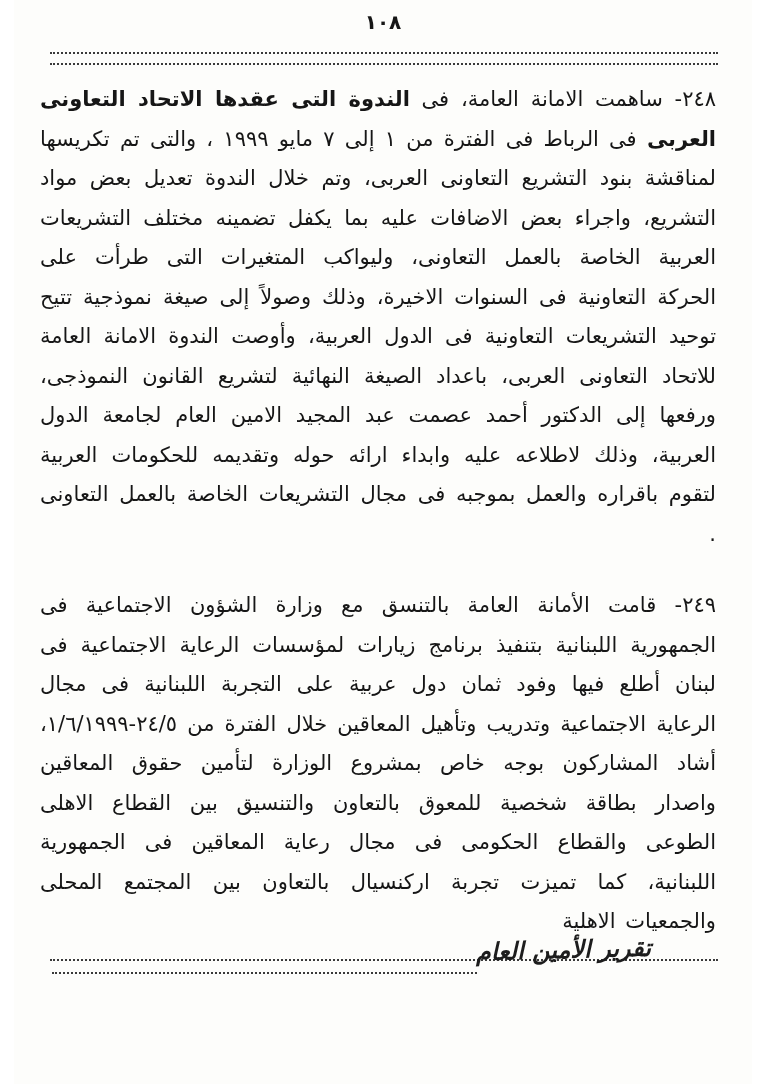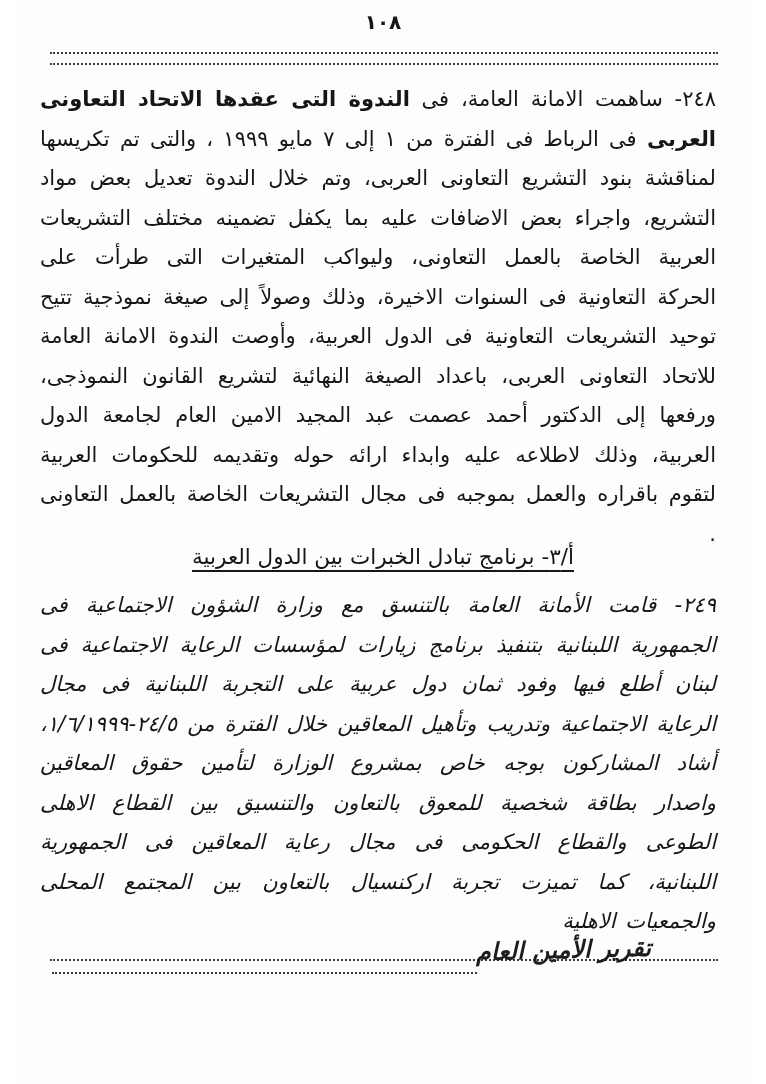--- a/index.html
+++ b/index.html
@@ -32,21 +32,21 @@
   .body-para {
     position: absolute;
     left: 26px; right: 36px;
     margin: 0;
     font-size: 21px;
     line-height: 39.5px;
     text-align: justify;
     word-spacing: 3px;
   }
   .para-248 { top: 80px; }
-  .para-249 { top: 586px; font-style: italic; }
+  .para-249 { top: 586px; }
   .bold-phrase { font-weight: bold; }
   .heading {
     position: absolute;
     top: 540px; left: 0; right: 0;
     margin: 0;
     text-align: center;
     font-size: 21.5px;
     font-weight: normal;
     line-height: 34px;
   }
@@ -76,21 +76,20 @@
 
 <div class="page">
 
   <div class="page-number">١٠٨</div>
 
   <div class="rule rule-top-1"></div>
   <div class="rule rule-top-2"></div>
 
   <p class="body-para para-248"><span>٢٤٨-</span><span> ساهمت الامانة العامة، فى </span><span class="bold-phrase">الندوة التى عقدها الاتحاد التعاونى العربى</span><span> فى الرباط فى الفترة من ١ إلى ٧ مايو ١٩٩٩ ، والتى تم تكريسها لمناقشة بنود التشريع التعاونى العربى، وتم خلال الندوة تعديل بعض مواد التشريع، واجراء بعض الاضافات عليه بما يكفل تضمينه مختلف التشريعات العربية الخاصة بالعمل التعاونى، وليواكب المتغيرات التى طرأت على الحركة التعاونية فى السنوات الاخيرة، وذلك وصولاً إلى صيغة نموذجية تتيح توحيد التشريعات التعاونية فى الدول العربية، وأوصت الندوة الامانة العامة للاتحاد التعاونى العربى، باعداد الصيغة النهائية لتشريع القانون النموذجى، ورفعها إلى الدكتور أحمد عصمت عبد المجيد الامين العام لجامعة الدول العربية، وذلك لاطلاعه عليه وابداء ارائه حوله وتقديمه للحكومات العربية لتقوم باقراره والعمل بموجبه فى مجال التشريعات الخاصة بالعمل التعاونى .</span></p>
 
-  <h2 class="heading"><span class="heading-text">أ/٣- برنامج تبادل الخبرات بين الدول العربية</span></h2>
 
   <p class="body-para para-249"><span>٢٤٩-</span><span> قامت الأمانة العامة بالتنسق مع وزارة الشؤون الاجتماعية فى الجمهورية اللبنانية بتنفيذ برنامج زيارات لمؤسسات الرعاية الاجتماعية فى لبنان أطلع فيها وفود ثمان دول عربية على التجربة اللبنانية فى مجال الرعاية الاجتماعية وتدريب وتأهيل المعاقين خلال الفترة من ٢٤/٥-١/٦/١٩٩٩، أشاد المشاركون بوجه خاص بمشروع الوزارة لتأمين حقوق المعاقين واصدار بطاقة شخصية للمعوق بالتعاون والتنسيق بين القطاع الاهلى الطوعى والقطاع الحكومى فى مجال رعاية المعاقين فى الجمهورية اللبنانية، كما تميزت تجربة اركنسيال بالتعاون بين المجتمع المحلى والجمعيات الاهلية</span></p>
 
   <div class="rule rule-foot-1"></div>
   <div class="rule rule-foot-2"></div>
 
   <span class="signature">تقرير الأمين العام</span>
 
 </div>
 

